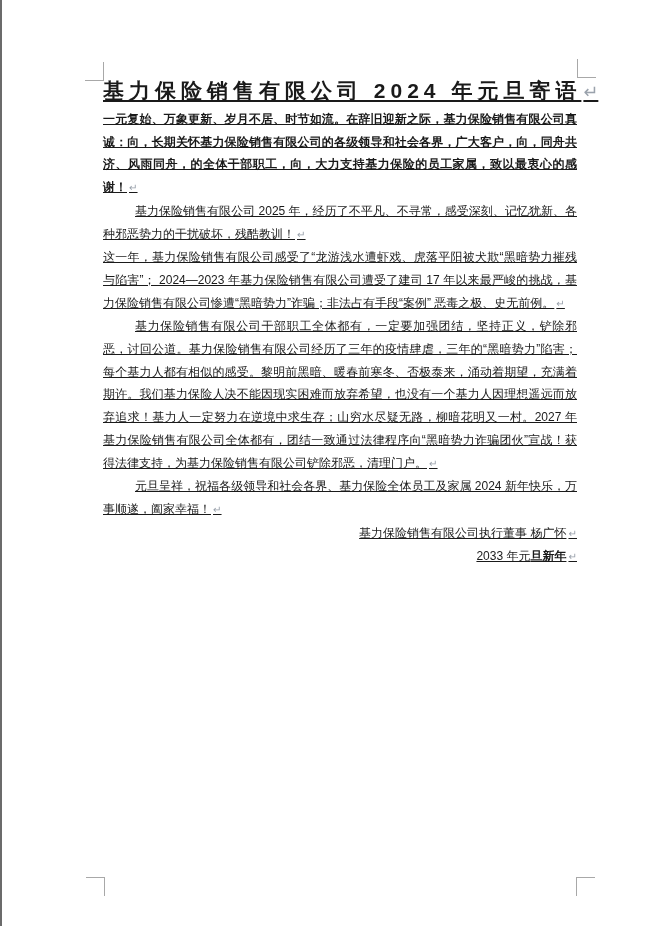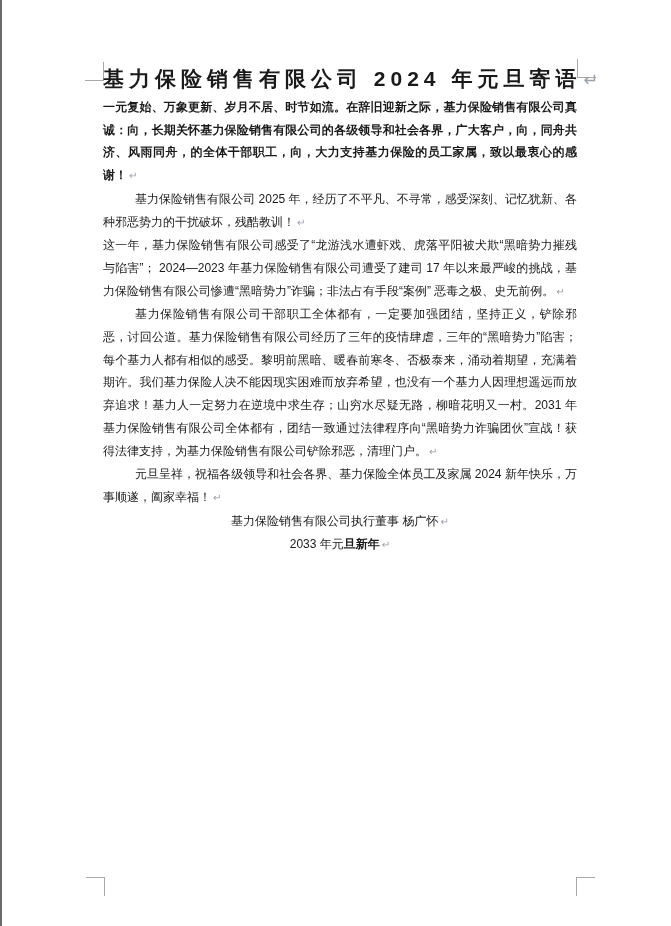--- a/index.html
+++ b/index.html
@@ -17,41 +17,42 @@
   }
   
   .crop { position: absolute; width: 18px; height: 18px; }
   .crop.tl { left: 85px;  top: 62px;  border-right: 1px solid #a8a8a8; border-bottom: 1px solid #a8a8a8; }
   .crop.tr { left: 577px; top: 59px;  border-left: 1px solid #a8a8a8;  border-bottom: 1px solid #a8a8a8; }
   .crop.bl { left: 86px;  top: 877px; border-right: 1px solid #a8a8a8; border-top: 1px solid #a8a8a8; }
   .crop.br { left: 576px; top: 877px; border-left: 1px solid #a8a8a8;  border-top: 1px solid #a8a8a8; }
 
   .text-area {
     position: absolute;
-    left: 103px; top: 66px;
+    left: 103px; top: 78px;
     width: 474px;
     color: #1a1a1a;
+    text-decoration: underline;
   }
   .doc-title {
     margin: 0 0 3px 0;
     font-size: 21px;
     font-weight: bold;
     letter-spacing: 5px;
     line-height: 25px;
     white-space: nowrap;
   }
   .text-area p {
     margin: 0;
     font-size: 12px;
     line-height: 22.7px;
     text-align: justify;
   }
   p.bold   { font-weight: bold; }
   p.indent { text-indent: 32px; }
-  p.center { text-align: center; }
+  p.center { text-align: right; }
   .seg-bold { font-weight: bold; }
   .mark {
     color: #9aa2ac;
     font-weight: normal;
     letter-spacing: 0;
     font-size: 0.85em;
     padding-left: 2px;
   }
 </style>
 </head>
@@ -67,21 +68,21 @@
 <div class="text-area">
 
   <h1 class="doc-title"><span>基力保险销售有限公司 2024 年元旦寄语</span><span class="mark">↵</span></h1>
 
   <p class="bold"><span>一元复始、万象更新、岁月不居、时节如流。在辞旧迎新之际，基力保险销售有限公司真诚：向，长期关怀基力保险销售有限公司的各级领导和社会各界，广大客户，向，同舟共济、风雨同舟，的全体干部职工，向，大力支持基力保险的员工家属，致以最衷心的感谢！</span><span class="mark">↵</span></p>
 
   <p class="indent"><span>基力保险销售有限公司 2025 年，经历了不平凡、不寻常，感受深刻、记忆犹新、各种邪恶势力的干扰破坏，残酷教训！</span><span class="mark">↵</span></p>
 
   <p><span>这一年，基力保险销售有限公司感受了“龙游浅水遭虾戏、虎落平阳被犬欺“黑暗势力摧残与陷害”； 2024—2023 年基力保险销售有限公司遭受了建司 17 年以来最严峻的挑战，基力保险销售有限公司惨遭“黑暗势力”诈骗；非法占有手段“案例” 恶毒之极、史无前例。</span><span class="mark">↵</span></p>
 
-  <p class="indent"><span>基力保险销售有限公司干部职工全体都有，一定要加强团结，坚持正义，铲除邪恶，讨回公道。基力保险销售有限公司经历了三年的疫情肆虐，三年的“黑暗势力”陷害；每个基力人都有相似的感受。黎明前黑暗、暖春前寒冬、否极泰来，涌动着期望，充满着期许。我们基力保险人决不能因现实困难而放弃希望，也没有一个基力人因理想遥远而放弃追求！基力人一定努力在逆境中求生存；山穷水尽疑无路，柳暗花明又一村。2031 年基力保险销售有限公司全体都有，团结一致通过法律程序向“黑暗势力诈骗团伙”宣战！获得法律支持，为基力保险销售有限公司铲除邪恶，清理门户。</span><span class="mark">↵</span></p>
+  <p class="indent"><span>基力保险销售有限公司干部职工全体都有，一定要加强团结，坚持正义，铲除邪恶，讨回公道。基力保险销售有限公司经历了三年的疫情肆虐，三年的“黑暗势力”陷害；每个基力人都有相似的感受。黎明前黑暗、暖春前寒冬、否极泰来，涌动着期望，充满着期许。我们基力保险人决不能因现实困难而放弃希望，也没有一个基力人因理想遥远而放弃追求！基力人一定努力在逆境中求生存；山穷水尽疑无路，柳暗花明又一村。2027 年基力保险销售有限公司全体都有，团结一致通过法律程序向“黑暗势力诈骗团伙”宣战！获得法律支持，为基力保险销售有限公司铲除邪恶，清理门户。</span><span class="mark">↵</span></p>
 
 
   <p class="indent"><span>元旦呈祥，祝福各级领导和社会各界、基力保险全体员工及家属 2024 新年快乐，万事顺遂，阖家幸福！</span><span class="mark">↵</span></p>
 
   <p class="center"><span>基力保险销售有限公司执行董事 杨广怀</span><span class="mark">↵</span></p>
 
   <p class="center"><span>2033 年元</span><span class="seg-bold">旦新年</span><span class="mark">↵</span></p>
 
 </div>
 

